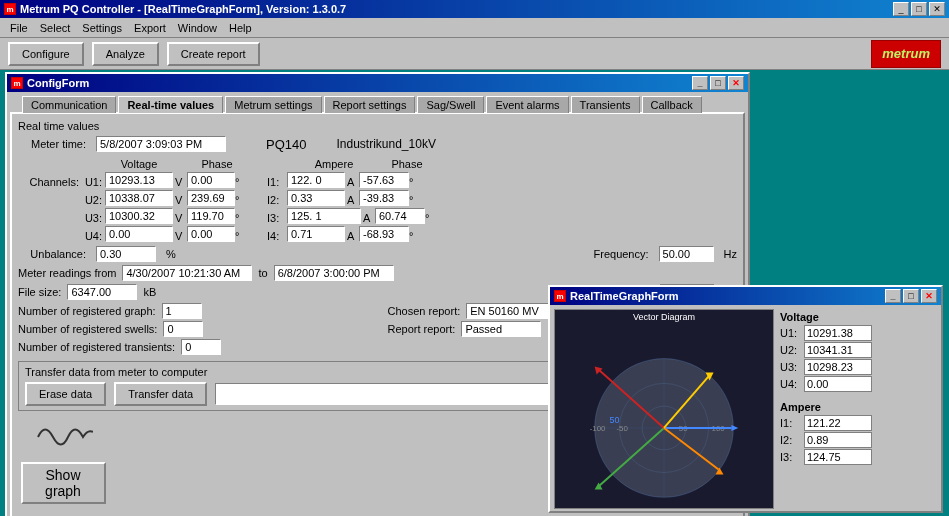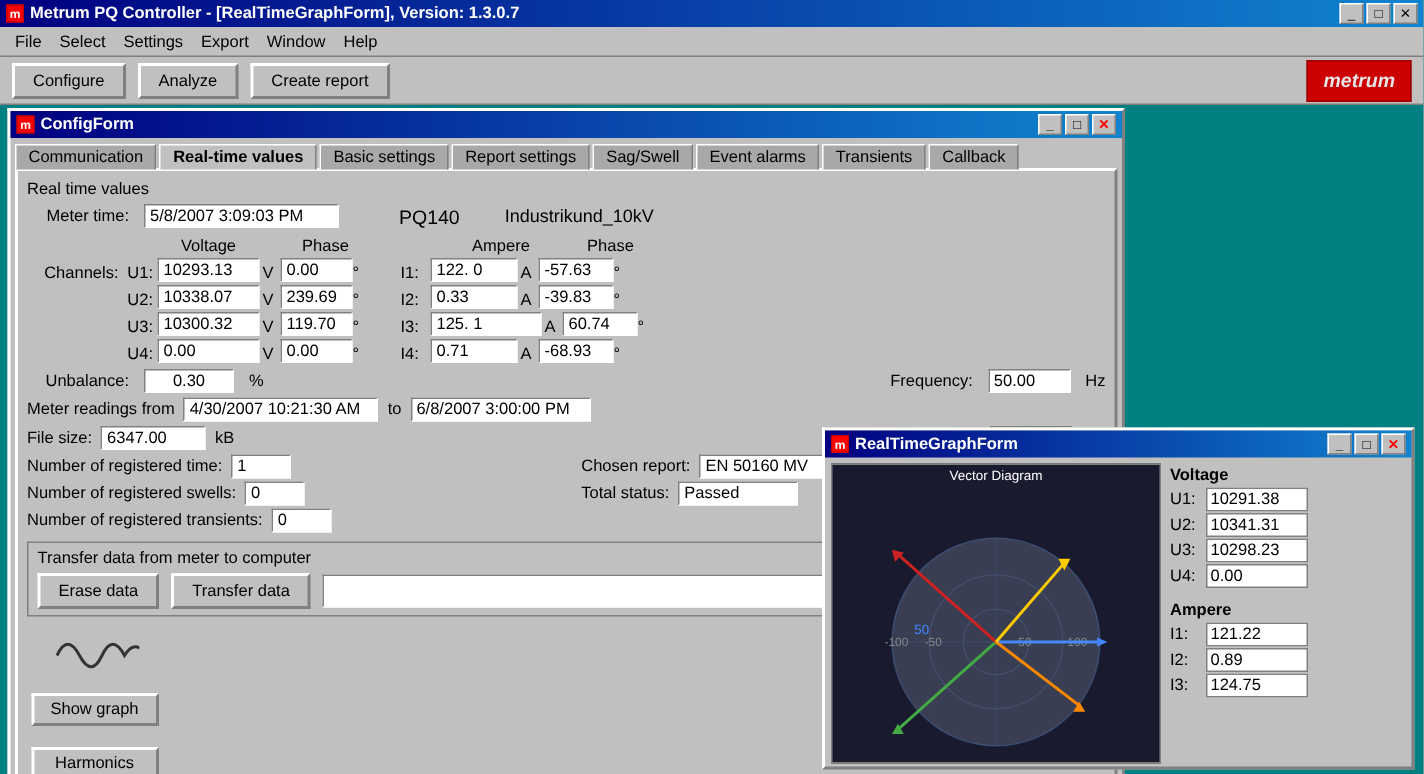--- a/index.html
+++ b/index.html
@@ -82,21 +82,21 @@
       border-color: #ffffff #808080 #808080 #ffffff;
       padding: 3px 12px;
       font-size: 11px;
       cursor: pointer;
       height: 24px;
       display: flex; align-items: center;
     }
     .metrum-logo {
       margin-left: auto;
       background: #cc0000;
-      color: #e5e5e5;
+      color: #bef264;
       font-size: 13px;
       font-weight: bold;
       font-style: italic;
       padding: 3px 10px;
       height: 28px;
       display: flex; align-items: center;
       border: 1px solid #990000;
     }
 
     
@@ -122,20 +122,21 @@
     }
     .config-form-title-btns {
       display: flex; gap: 2px;
     }
 
     
     .tabs {
       display: flex;
       padding: 3px 3px 0;
       gap: 2px;
+      margin-left: 12px;
     }
     .tab {
       padding: 2px 8px;
       background: #c0c0c0;
       border: 1px solid #808080;
       border-bottom: none;
       font-size: 11px;
       cursor: pointer;
       position: relative;
       top: 1px;
@@ -220,21 +221,21 @@
     .ch-amp-label { width: 16px; font-size: 11px; }
     .ch-amp-unit { width: 14px; font-size: 11px; padding: 0 2px; }
     .ch-deg2 { width: 12px; font-size: 11px; }
 
     
     .rtv-btn {
       background: #c0c0c0;
       border: 2px solid;
       border-color: #ffffff #808080 #808080 #ffffff;
       padding: 3px 6px;
-      font-size: 11px;
+      font-size: 14px;
       cursor: pointer;
       width: 85px;
       text-align: center;
     }
 
     
     .transfer-section {
       border: 1px solid #808080;
       padding: 4px 6px;
       margin-top: 6px;
@@ -361,21 +362,21 @@
     <div class="config-form-title-btns">
       <div class="tb-btn">_</div>
       <div class="tb-btn">□</div>
       <div class="tb-btn" style="background:#c0c0c0;color:red;font-weight:bold;">✕</div>
     </div>
   </div>
 
   <div class="tabs">
     <div class="tab">Communication</div>
     <div class="tab active">Real-time values</div>
-    <div class="tab">Basic settings</div>
+    <div class="tab">Metrum settings</div>
     <div class="tab">Report settings</div>
     <div class="tab">Sag/Swell</div>
     <div class="tab">Event alarms</div>
     <div class="tab">Transients</div>
     <div class="tab">Callback</div>
   </div>
 
   <div class="tab-content">
     <div class="section-label">Real time values</div>
 
@@ -459,21 +460,21 @@
       <span class="ch-amp-label" style="width:20px;">I4:</span>
       <input class="input-field" style="width: 58px;" value="0.71" readonly="">
       <span class="ch-amp-unit">A</span>
       <input class="input-field" style="width: 50px;" value="-68.93" readonly="">
       <span class="ch-deg2">°</span>
     </div>
           </div>
 
         <div style="display:flex; align-items:center; gap:10px; margin-top:4px;">
           <span class="field-label" style="width:68px; text-align:right;">Unbalance:</span>
-          <input class="input-field" style="width: 60px; text-align: center;" readonly="" id="unbalance-val" value="0.30">
+          <input class="input-field" style="width: 60px;" readonly="" id="unbalance-val" value="0.30">
           <span>%</span>
           <span style="flex:1;"></span>
           <span>Frequency:</span>
           <input class="input-field" style="width: 55px;" readonly="" id="freq-val" value="50.00">
           <span>Hz</span>
         </div>
 
         <div style="display:flex; align-items:center; gap:6px; margin-top:3px;">
           <span style="white-space:nowrap;">Meter readings from</span>
           <input class="input-field" style="width: 130px;" readonly="" id="readings-from" value="4/30/2007 10:21:30 AM">
@@ -487,39 +488,39 @@
           <span>kB</span>
           <span style="flex:1;"></span>
           <span>Total memory:</span>
           <input class="input-field" style="width: 55px;" readonly="" id="total-mem-val" value="32.00">
           <span>MB</span>
         </div>
 
         <div style="display:flex; gap:20px; margin-top:3px;">
           <div style="flex:1;">
             <div style="display:flex; align-items:center; gap:6px; margin-bottom:2px;">
-              <span>Number of registered time:</span>
+              <span>Number of registered graph:</span>
               <input class="input-field" style="width: 40px;" readonly="" id="num-sags-val" value="1">
             </div>
             <div style="display:flex; align-items:center; gap:6px; margin-bottom:2px;">
               <span>Number of registered swells:</span>
               <input class="input-field" style="width: 40px;" readonly="" id="num-swells-val" value="0">
             </div>
             <div style="display:flex; align-items:center; gap:6px;">
               <span>Number of registered transients:</span>
               <input class="input-field" style="width: 40px;" readonly="" id="num-trans-val" value="0">
             </div>
           </div>
           <div style="flex:1;">
             <div style="display:flex; align-items:center; gap:6px; margin-bottom:2px;">
               <span>Chosen report:</span>
               <input class="input-field" style="width: 100px;" readonly="" id="chosen-report-val" value="EN 50160 MV">
             </div>
             <div style="display:flex; align-items:center; gap:6px;">
-              <span>Total status:</span>
+              <span>Report report:</span>
               <input class="input-field" style="width: 80px;" readonly="" id="report-status-val" value="Passed">
             </div>
           </div>
         </div>
 
         <div class="transfer-section" style="margin-top:6px;">
           <div class="transfer-label">Transfer data from meter to computer</div>
           <div class="transfer-row">
             <button class="toolbar-btn">Erase data</button>
             <button class="toolbar-btn">Transfer data</button>

